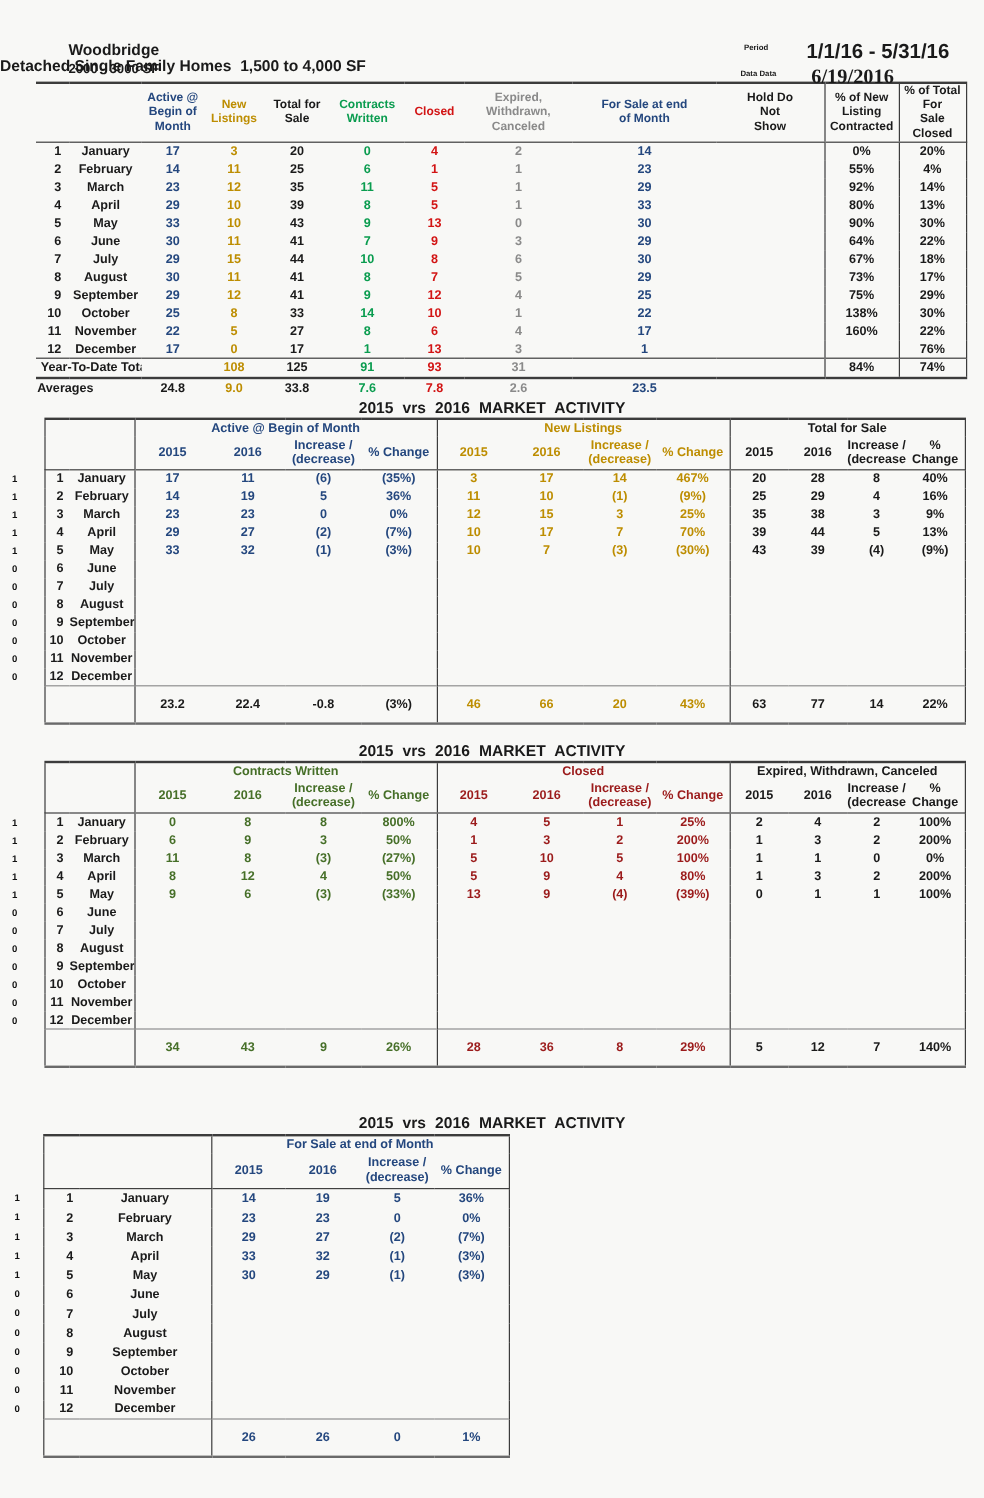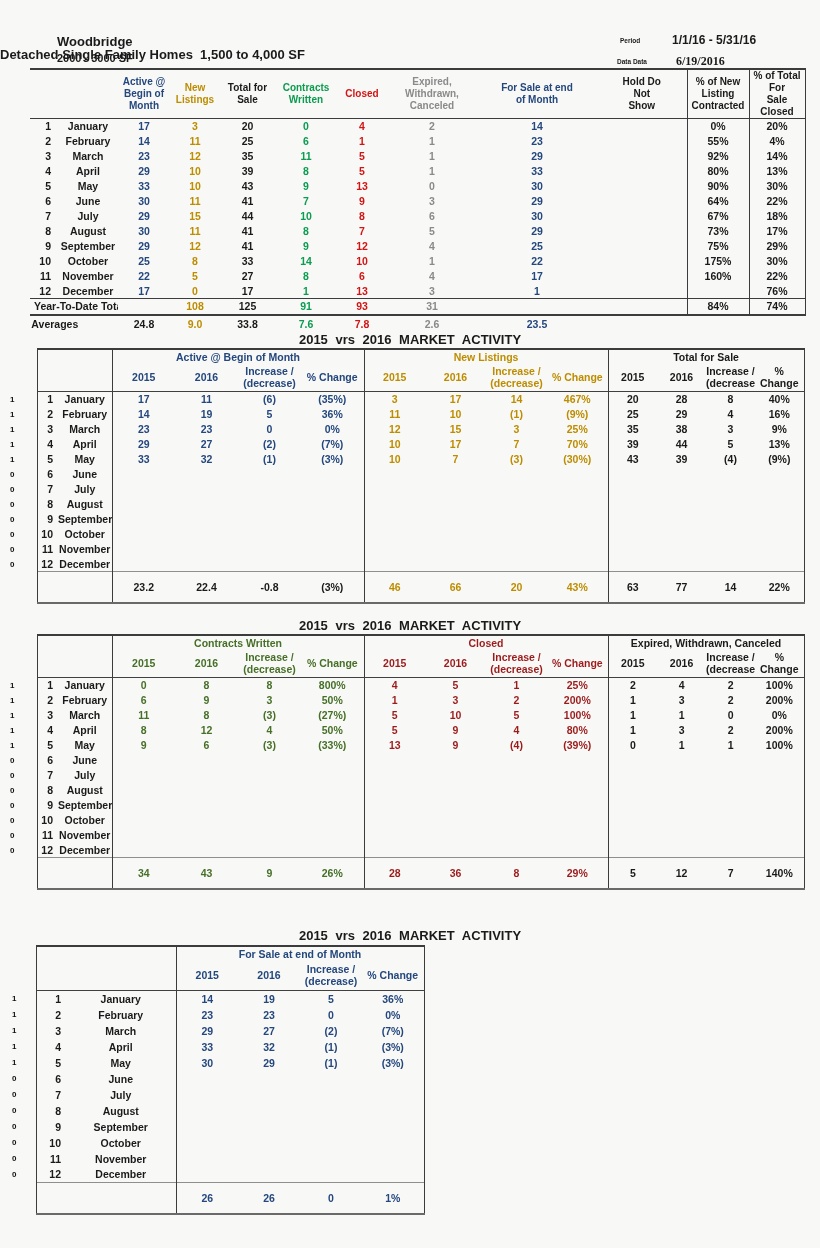--- a/index.html
+++ b/index.html
@@ -5,21 +5,21 @@
   * { margin:0; padding:0; box-sizing:border-box; }
   body { background:#f6f6f4; font-family:"Liberation Sans", sans-serif; }
   .page { width:820px; height:1248px; background:#f8f8f6; position:relative; overflow:hidden;
           font-weight:bold; color:#1a1a1a; }
 
   
   .hdr { padding-top:34px; height:46px; position:relative;text-decoration:underline; }
   .loc { position:absolute; left:57px; top:34px; font-size:13px; }
   .size { position:absolute; left:57px; top:52px; font-size:11px; }
   .meta-lbl { position:absolute; font-size:6.5px; }
-  .meta-val { position:absolute; font-size:12px; }
+  .meta-val { position:absolute; font-size:17px; }
   .serif { font-family:"Liberation Serif", serif; }
 
   .big-title { text-align:center; font-size:13px; margin-top:8px; white-space:pre; }
   .sub-title { text-align:left; font-size:13px; margin-top:1px; white-space:pre; }
 
   
   table { border-collapse:collapse; table-layout:fixed; }
   td, th { padding:0; font-size:10.5px; text-align:center; vertical-align:middle;
            overflow:hidden; white-space:pre-line; }
   .c-blue { color:#24477E; } .c-gold { color:#BD8D00; } .c-grn { color:#0A9C4F; }
@@ -267,21 +267,21 @@
           <td class="num">10</td>
           <td class="mon">October</td>
           <td class="c-blue">25</td>
           <td class="c-gold">8</td>
           <td class="c-blk">33</td>
           <td class="c-grn">14</td>
           <td class="c-red">10</td>
           <td class="c-gry">1</td>
           <td class="c-blue">22</td>
           <td class="c-blk"></td>
-          <td class="c-blk vl">175%</td>
+          <td class="c-blk vl">138%</td>
           <td class="c-blk vl vr">30%</td>
         </tr>
 
         <tr>
           <td class="num">11</td>
           <td class="mon">November</td>
           <td class="c-blue">22</td>
           <td class="c-gold">5</td>
           <td class="c-blk">27</td>
           <td class="c-grn">8</td>

